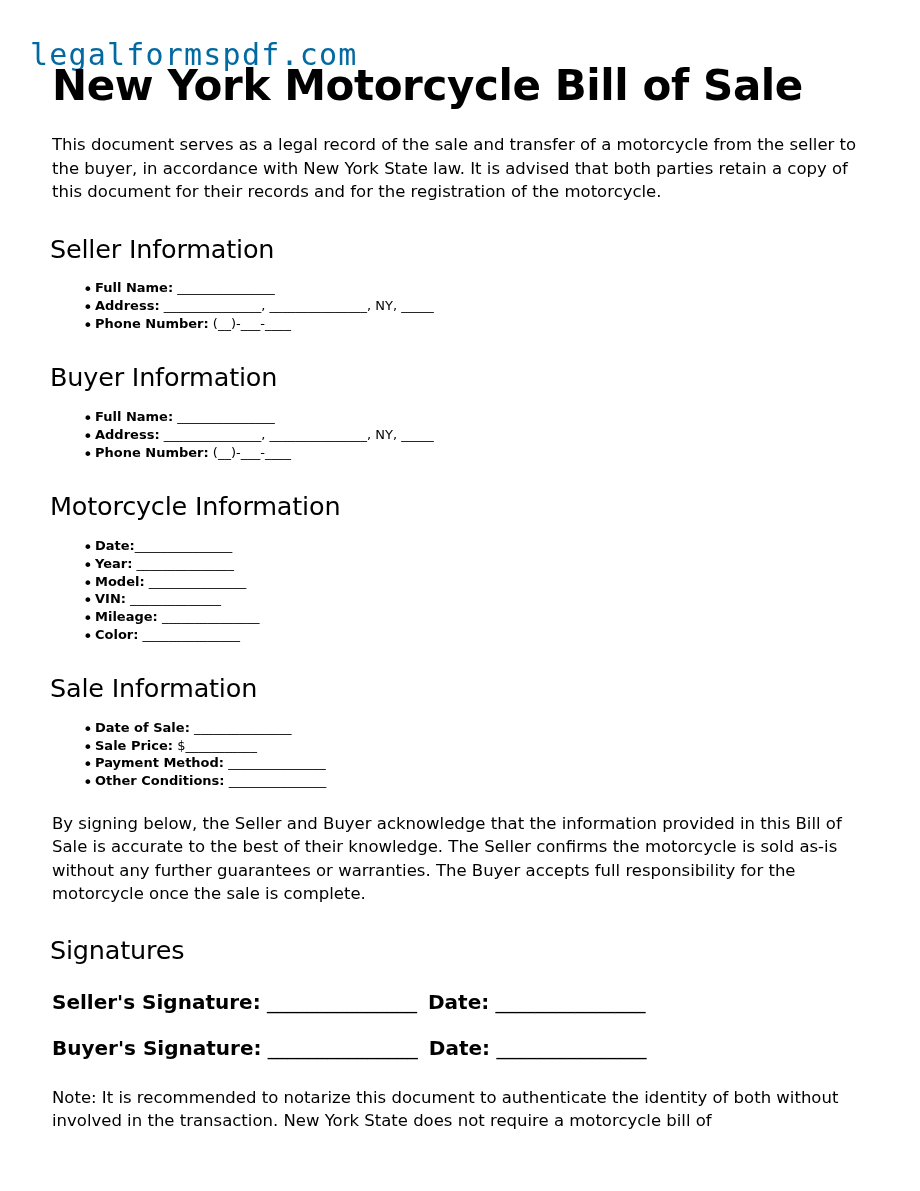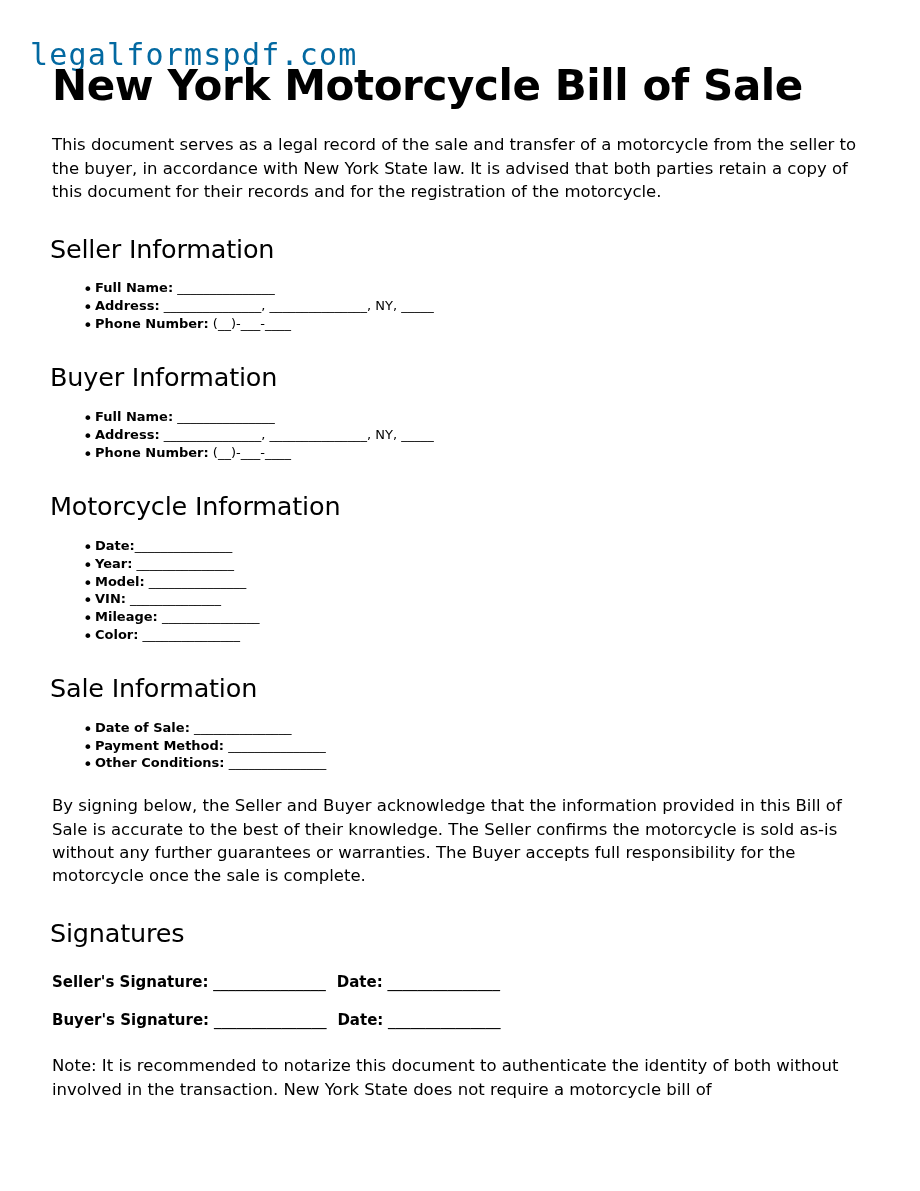--- a/index.html
+++ b/index.html
@@ -85,21 +85,21 @@
   .lbl {
     font-weight: 700;
   }
   .blank {
     font-weight: 400;
   }
   .sig-block {
     margin-top: 22px;
   }
   .sig-line {
-    font-size: 15px;
+    font-size: 20px;
     line-height: 1.36;
     margin: 0 0 0 2px;
     white-space: nowrap;
   }
   .sig-line + .sig-line {
     margin-top: 18px;
   }
   .sig-gap {
     display: inline-block;
     width: 11px;
@@ -145,20 +145,21 @@
       <li><span class="lbl">Year:</span><span class="blank"> _______________</span></li>
       <li><span class="lbl">Model:</span><span class="blank"> _______________</span></li>
       <li><span class="lbl">VIN:</span><span class="blank"> ______________</span></li>
       <li><span class="lbl">Mileage:</span><span class="blank"> _______________</span></li>
       <li><span class="lbl">Color:</span><span class="blank"> _______________</span></li>
     </ul>
 
     <h2 class="section">Sale Information</h2>
     <ul class="fields">
       <li><span class="lbl">Date of Sale:</span><span class="blank"> _______________</span></li>
+      <li><span class="lbl">Sale Price:</span><span class="blank"> $___________</span></li>
       <li><span class="lbl">Payment Method:</span><span class="blank"> _______________</span></li>
       <li><span class="lbl">Other Conditions:</span><span class="blank"> _______________</span></li>
     </ul>
 
     <p class="para">By signing below, the Seller and Buyer acknowledge that the information provided in this Bill of Sale is accurate to the best of their knowledge. The Seller confirms the motorcycle is sold as-is without any further guarantees or warranties. The Buyer accepts full responsibility for the motorcycle once the sale is complete.</p>
 
     <h2 class="section">Signatures</h2>
     <div class="sig-block">
       <div class="sig-line"><span class="lbl">Seller's Signature:</span><span class="blank"> _______________</span><span class="sig-gap"></span><span class="lbl">Date:</span><span class="blank"> _______________</span></div>
       <div class="sig-line"><span class="lbl">Buyer's Signature:</span><span class="blank"> _______________</span><span class="sig-gap"></span><span class="lbl">Date:</span><span class="blank"> _______________</span></div>

